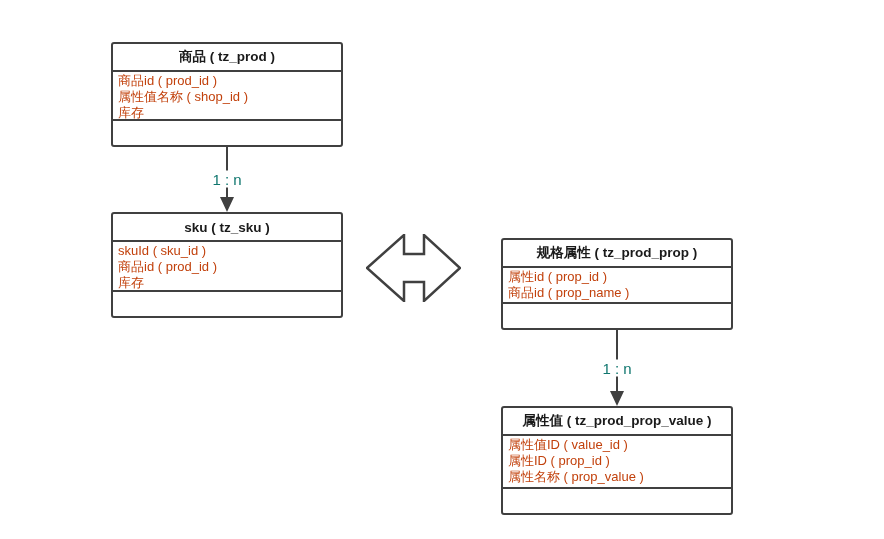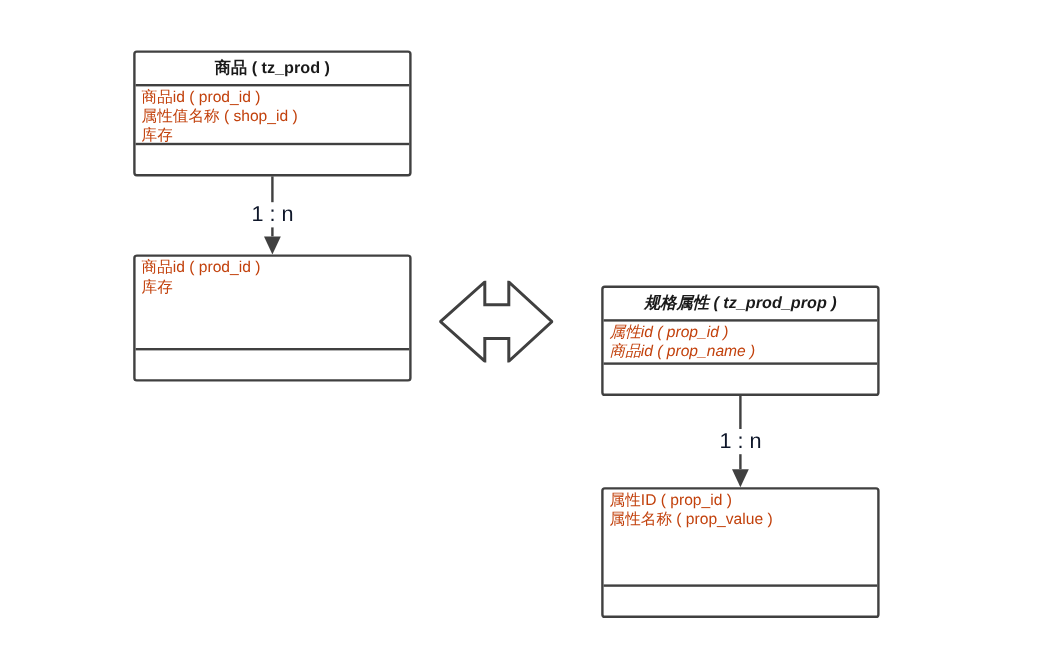--- a/index.html
+++ b/index.html
@@ -59,22 +59,22 @@
     position: absolute;
     width: 0; height: 0;
     border-left: 7px solid transparent;
     border-right: 7px solid transparent;
     border-top: 15px solid #404040;
   }
   .rel-label {
     position: absolute;
     transform: translate(-50%, -50%);
     background: #ffffff;
-    color: #0f172a;
-    font-size: 18px;
+    color: #0f766e;
+    font-size: 15px;
     padding: 0 3px;
     white-space: nowrap;
   }
   .double-arrow { position: absolute; }
 </style>
 </head>
 <body>
 
 <div class="canvas">
 
@@ -86,45 +86,49 @@
       <div class="field">库存</div>
     </div>
     <div class="entity-footer"></div>
   </div>
 
   <div class="rel-line" style="left:226px; top:147px; height:50px;"></div>
   <div class="rel-arrowhead" style="left:220px; top:197px;"></div>
   <div class="rel-label" style="left:227px; top:179px;">1 : n</div>
 
   <div class="entity" style="left:111px; top:212px; width:232px; height:106px;">
+    <div class="entity-title">sku ( tz_sku )</div>
     <div class="entity-fields">
+      <div class="field">skuId ( sku_id )</div>
       <div class="field">商品id ( prod_id )</div>
       <div class="field">库存</div>
     </div>
     <div class="entity-footer"></div>
   </div>
 
   <svg class="double-arrow" style="left:366px; top:234px;" width="95" height="68" viewBox="0 0 95 68">
     <polygon points="1,34 38,1 38,20 58,20 58,1 94,34 58,67 58,48 38,48 38,67" fill="#ffffff" stroke="#404040" stroke-width="2.5" stroke-linejoin="miter"></polygon>
   </svg>
 
-  <div class="entity" style="left:501px; top:238px; width:232px; height:92px;font-style:italic;">
+  <div class="entity" style="left:501px; top:238px; width:232px; height:92px;">
     <div class="entity-title">规格属性 ( tz_prod_prop )</div>
     <div class="entity-fields">
       <div class="field">属性id ( prop_id )</div>
       <div class="field">商品id ( prop_name )</div>
     </div>
     <div class="entity-footer"></div>
   </div>
 
   <div class="rel-line" style="left:616px; top:330px; height:61px;"></div>
   <div class="rel-arrowhead" style="left:610px; top:391px;"></div>
   <div class="rel-label" style="left:617px; top:368px;">1 : n</div>
 
   <div class="entity" style="left:501px; top:406px; width:232px; height:109px;">
+    <div class="entity-title">属性值 ( tz_prod_prop_value )</div>
     <div class="entity-fields">
+      <div class="field">属性值ID ( value_id )</div>
       <div class="field">属性ID ( prop_id )</div>
       <div class="field">属性名称 ( prop_value )</div>
     </div>
     <div class="entity-footer"></div>
   </div>
 
 </div>
 
 </body></html>

